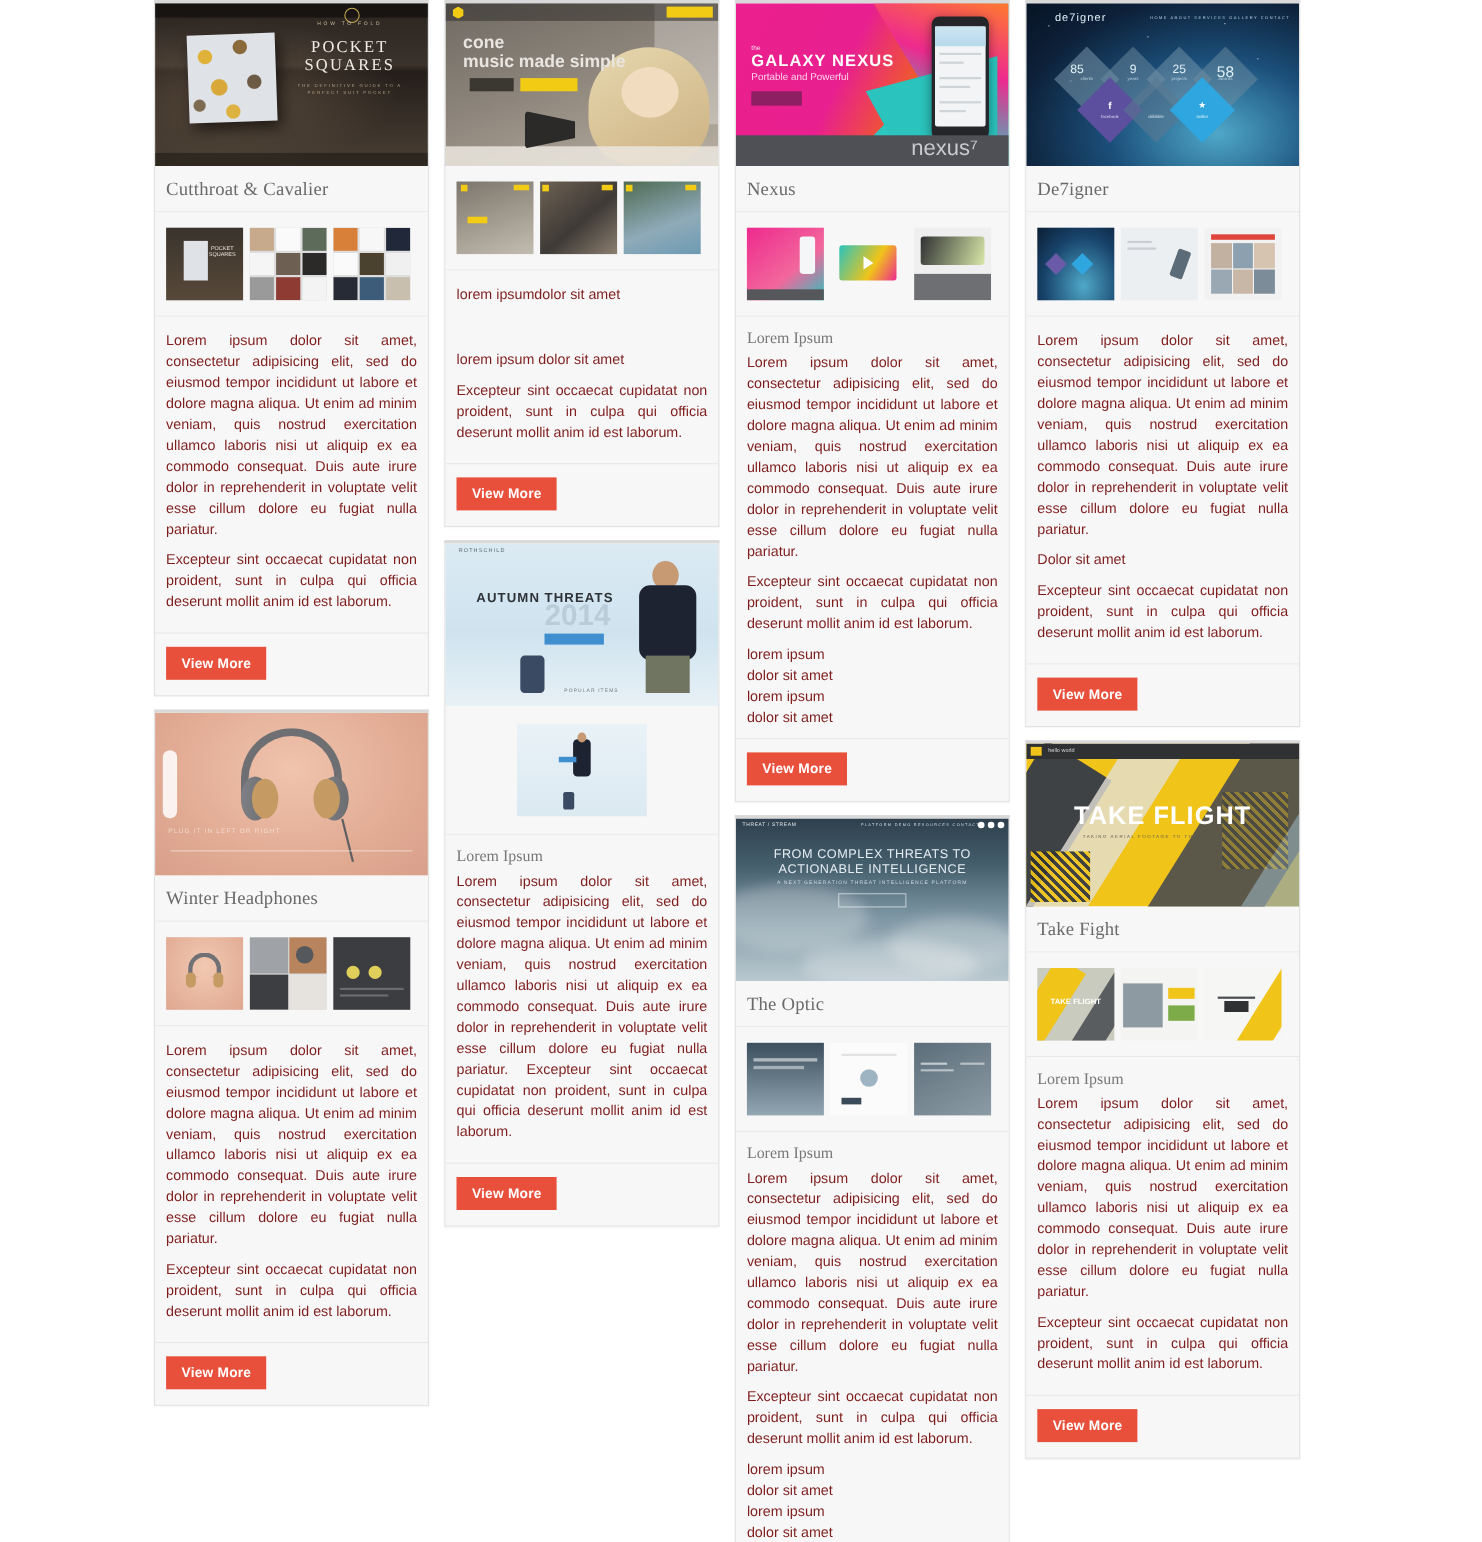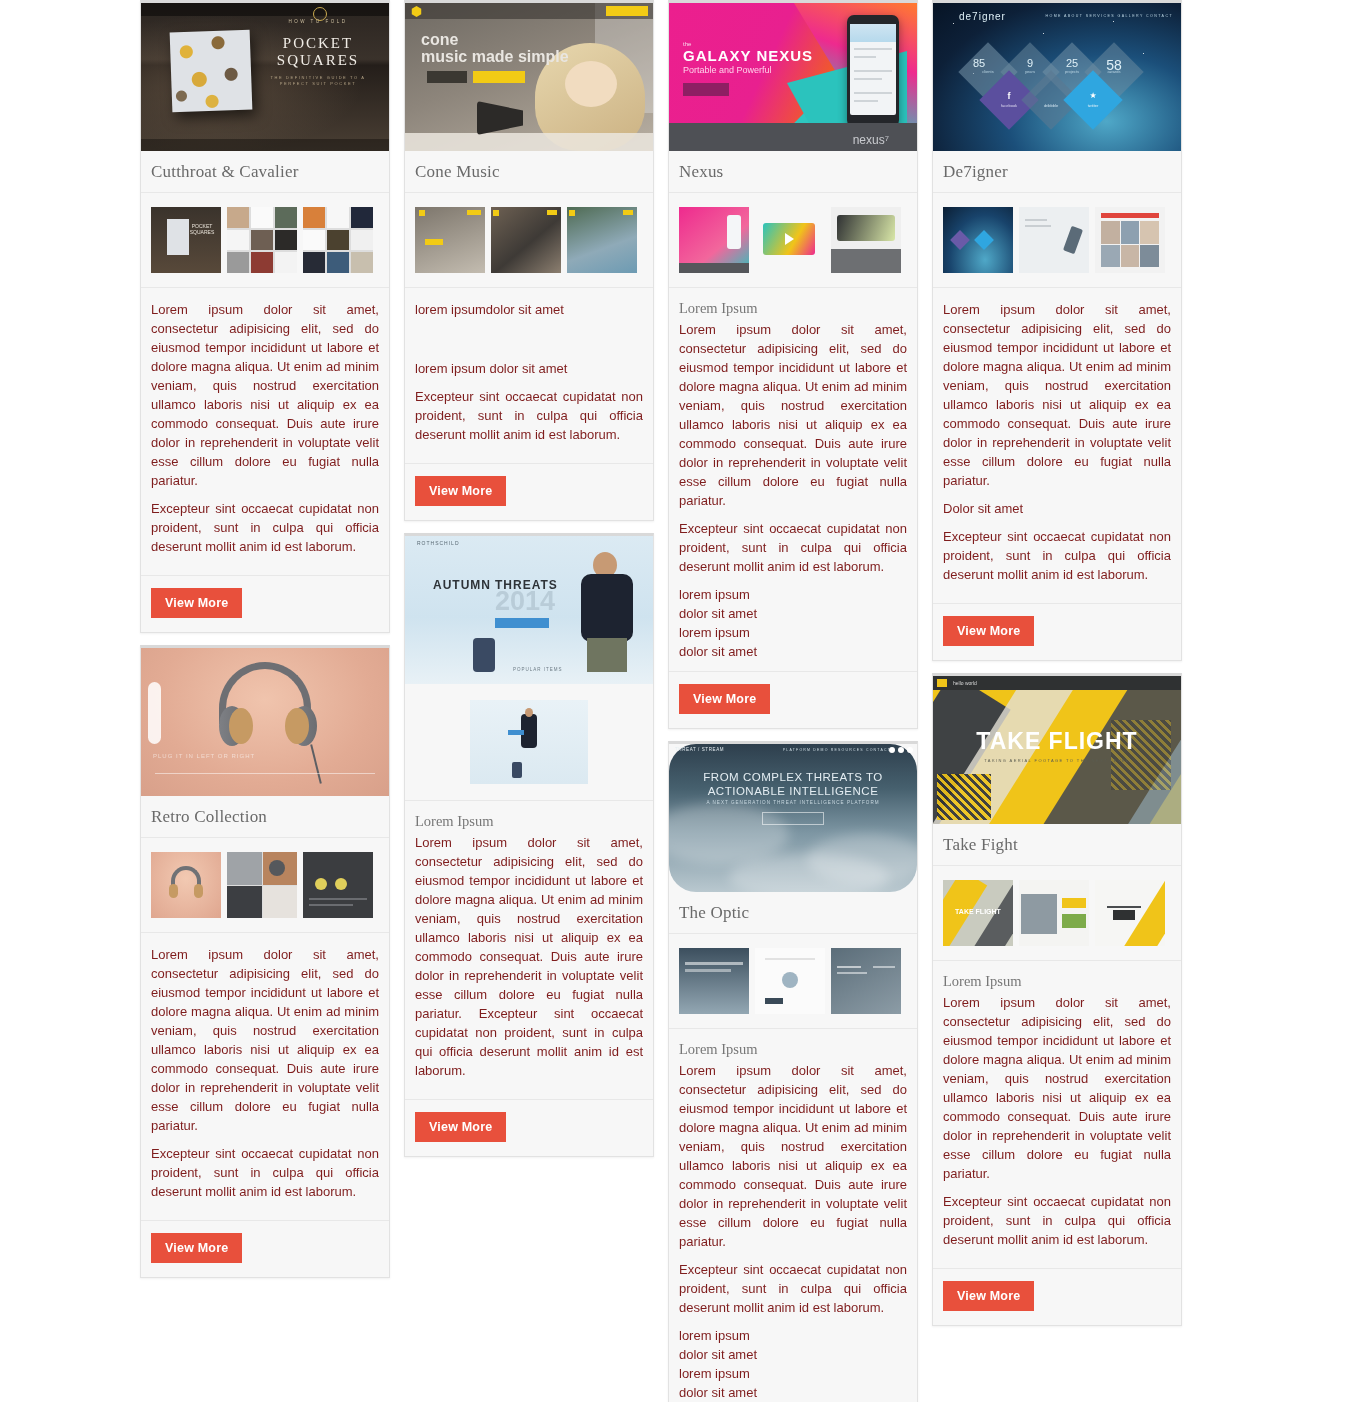--- a/index.html
+++ b/index.html
@@ -128,21 +128,21 @@
   .a-nexus .phone { position:absolute;right:18px;top:12px;width:52px;height:112px;border-radius:7px;
      background:#24262a; box-shadow:0 3px 10px rgba(0,0,0,.4);}
   .a-nexus .scr { position:absolute;left:3px;top:9px;right:3px;bottom:12px;background:#f2f4f6;border-radius:2px;}
   .a-nexus .scrhead{position:absolute;left:0;right:0;top:0;height:18px;background:linear-gradient(#cfe5f2,#b6d9ec);}
   .a-nexus .ln{position:absolute;left:4px;right:4px;height:2px;background:#cfd4d8;}
   .a-nexus .the{position:absolute;left:14px;top:38px;color:#f9d9ec;font-size:6px;}
   .a-nexus .gx{position:absolute;left:14px;top:44px;color:#fff;font-size:15px;letter-spacing:1px;font-weight:bold;}
   .a-nexus .pw{position:absolute;left:14px;top:62px;color:#ffd0ea;font-size:9px;text-align:center;}
   .a-nexus .lm{position:absolute;left:14px;top:80px;width:46px;height:13px;background:#8e1f63;}
   .a-nexus .footbar{position:absolute;left:0;right:0;bottom:0;height:28px;background:#4e5055;}
-  .a-nexus .nx{position:absolute;right:28px;bottom:4px;color:#c9cbcf;font-size:12px;}
+  .a-nexus .nx{position:absolute;right:28px;bottom:4px;color:#c9cbcf;font-size:20px;}
 
   
   .a-de7 { background: radial-gradient(ellipse at 70% 80%, #4fa8c8 0%, #1b4f7a 40%, #0d2038 75%, #071425 100%); }
   .a-de7 .star { position:absolute; width:1px;height:1px;background:#fff; opacity:.8;}
   .a-de7 .dia { position:absolute; width:42px;height:42px; transform:rotate(45deg);}
   .a-de7 .brand{position:absolute;left:26px;top:8px;color:#dff0f7;font-size:10px;letter-spacing:1px;}
   .a-de7 .menu{position:absolute;right:8px;top:11px;color:#bcd6e4;font-size:3.6px;letter-spacing:1.4px;}
 
   
   .a-hp { background: radial-gradient(ellipse at 50% 35%, #f0c4ad 0%, #e2ab94 60%, #d8a08a 100%); }
@@ -167,21 +167,21 @@
   .a-aw .yr{position:absolute;left:90px;top:50px;color:#b9ccd8;font-size:27px;font-weight:bold;}
   .a-aw .bb{position:absolute;left:90px;top:82px;width:54px;height:10px;background:#3f8fd0;}
   .a-aw .man{position:absolute;right:16px;top:16px;width:58px;height:124px;}
   .a-aw .head{position:absolute;left:14px;top:0;width:24px;height:26px;border-radius:50%;background:#c79a74;}
   .a-aw .torso{position:absolute;left:2px;top:22px;width:52px;height:68px;border-radius:10px;background:#1d2330;}
   .a-aw .legs{position:absolute;left:8px;top:86px;width:40px;height:34px;background:#6f7560;}
   .a-aw .popular{position:absolute;left:108px;bottom:12px;color:#6c7b85;font-size:4.5px;letter-spacing:1px;}
   .a-aw .hood{position:absolute;left:68px;bottom:12px;width:22px;height:34px;background:#3a4a63;border-radius:4px;}
 
   
-  .a-opt { background: linear-gradient(180deg,#2e3f4d 0%,#46606e 30%,#7d96a3 60%,#b9c8cf 100%); border-radius: 27px; }
+  .a-opt { background: linear-gradient(180deg,#2e3f4d 0%,#46606e 30%,#7d96a3 60%,#b9c8cf 100%); }
   .a-opt .cloud{position:absolute;border-radius:50%;background:rgba(255,255,255,.25);filter:blur(6px);}
   .a-opt .nav{position:absolute;left:0;right:0;top:0;height:14px;}
   .a-opt .br{position:absolute;left:6px;top:3px;color:#e6eef2;font-size:4.5px;letter-spacing:.6px;}
   .a-opt .mn{position:absolute;right:26px;top:4px;color:#cfdde4;font-size:3.5px;letter-spacing:1.2px;}
   .a-opt .h1{position:absolute;left:0;right:0;top:26px;text-align:center;color:#e4edf2;font-size:11.5px;line-height:14px;letter-spacing:.5px;}
   .a-opt .h2{position:absolute;left:0;right:0;top:56px;text-align:center;color:#c8d8e0;font-size:4.6px;letter-spacing:1px;}
   .a-opt .cta{position:absolute;left:50%;top:68px;transform:translateX(-50%);width:62px;height:13px;border:1px solid rgba(255,255,255,.55);}
 
   
   .a-tf { background: #f0c419; }
@@ -264,21 +264,21 @@
             <div class="band"></div>
             <div class="cupL"></div>
               <div class="cupR"></div>
             <div class="padL"></div>
               <div class="padR"></div>
             <div class="wire"></div>
             <div class="txt">PLUG IT IN LEFT OR RIGHT</div>
             <div class="rule"></div>
           </div>
         </div>
-        <div class="card-title">Retro Collection</div>
+        <div class="card-title">Winter Headphones</div>
         <div class="thumbs">
           <div class="thumb" style="background:radial-gradient(ellipse at 50% 40%,#f2c9b2,#dfa68f)">
             <div style="position:absolute;left:20px;top:14px;width:30px;height:22px;border:4px solid #6f7175;border-bottom:none;border-radius:16px 16px 0 0"></div>
             <div style="position:absolute;left:18px;top:32px;width:9px;height:14px;border-radius:5px;background:#c69a63"></div>
             <div style="position:absolute;right:18px;top:32px;width:9px;height:14px;border-radius:5px;background:#c69a63"></div>
           </div>
           <div class="thumb">
             <div style="position:absolute;inset:0;display:grid;grid-template-columns:1fr 1fr;grid-template-rows:1fr 1fr;gap:1px">
               <span style="background:#9fa3a7"></span>
                 <span style="background:#b8845e"></span>
@@ -316,21 +316,20 @@
             <div class="cone"></div>
             <div class="nav"></div>
               <div class="logo"></div>
             <div class="cta"></div>
             <div class="h1"><span>cone</span><br>
                             <span>music made simple</span></div>
             <div class="b1"></div>
               <div class="b2"></div>
           </div>
         </div>
-        <div class="card-title">Cone Music</div>
         <div class="thumbs">
           <div class="thumb" style="background:linear-gradient(160deg,#7d766c,#c3bcb0)">
             <div style="position:absolute;left:4px;top:3px;width:6px;height:6px;background:#f2cb15"></div>
             <div style="position:absolute;right:4px;top:3px;width:14px;height:5px;background:#f2cb15"></div>
             <div style="position:absolute;left:10px;top:32px;width:18px;height:6px;background:#f2cb15"></div>
           </div>
           <div class="thumb" style="background:linear-gradient(140deg,#6e6153,#3e3a36 55%,#8c7f70)">
             <div style="position:absolute;left:2px;top:3px;width:6px;height:6px;background:#f2cb15"></div>
             <div style="position:absolute;right:4px;top:3px;width:10px;height:5px;background:#f2cb15"></div>
           </div>

